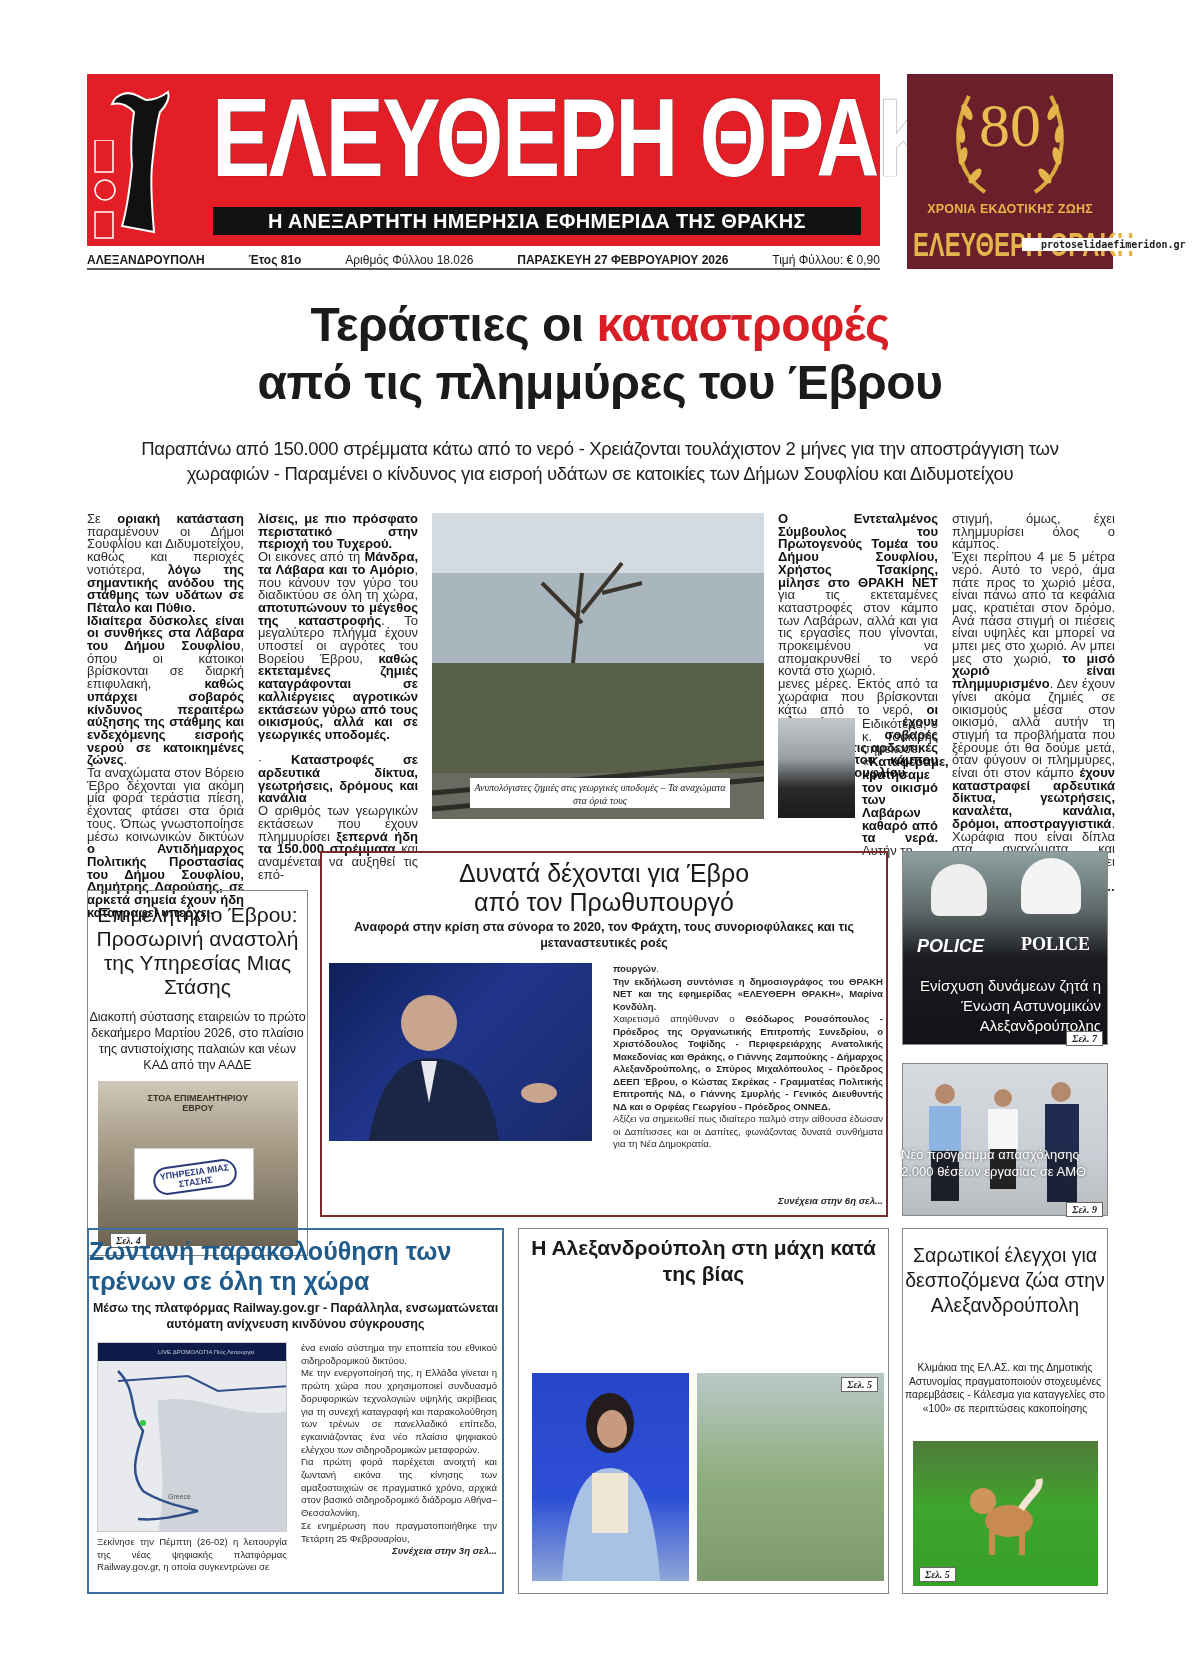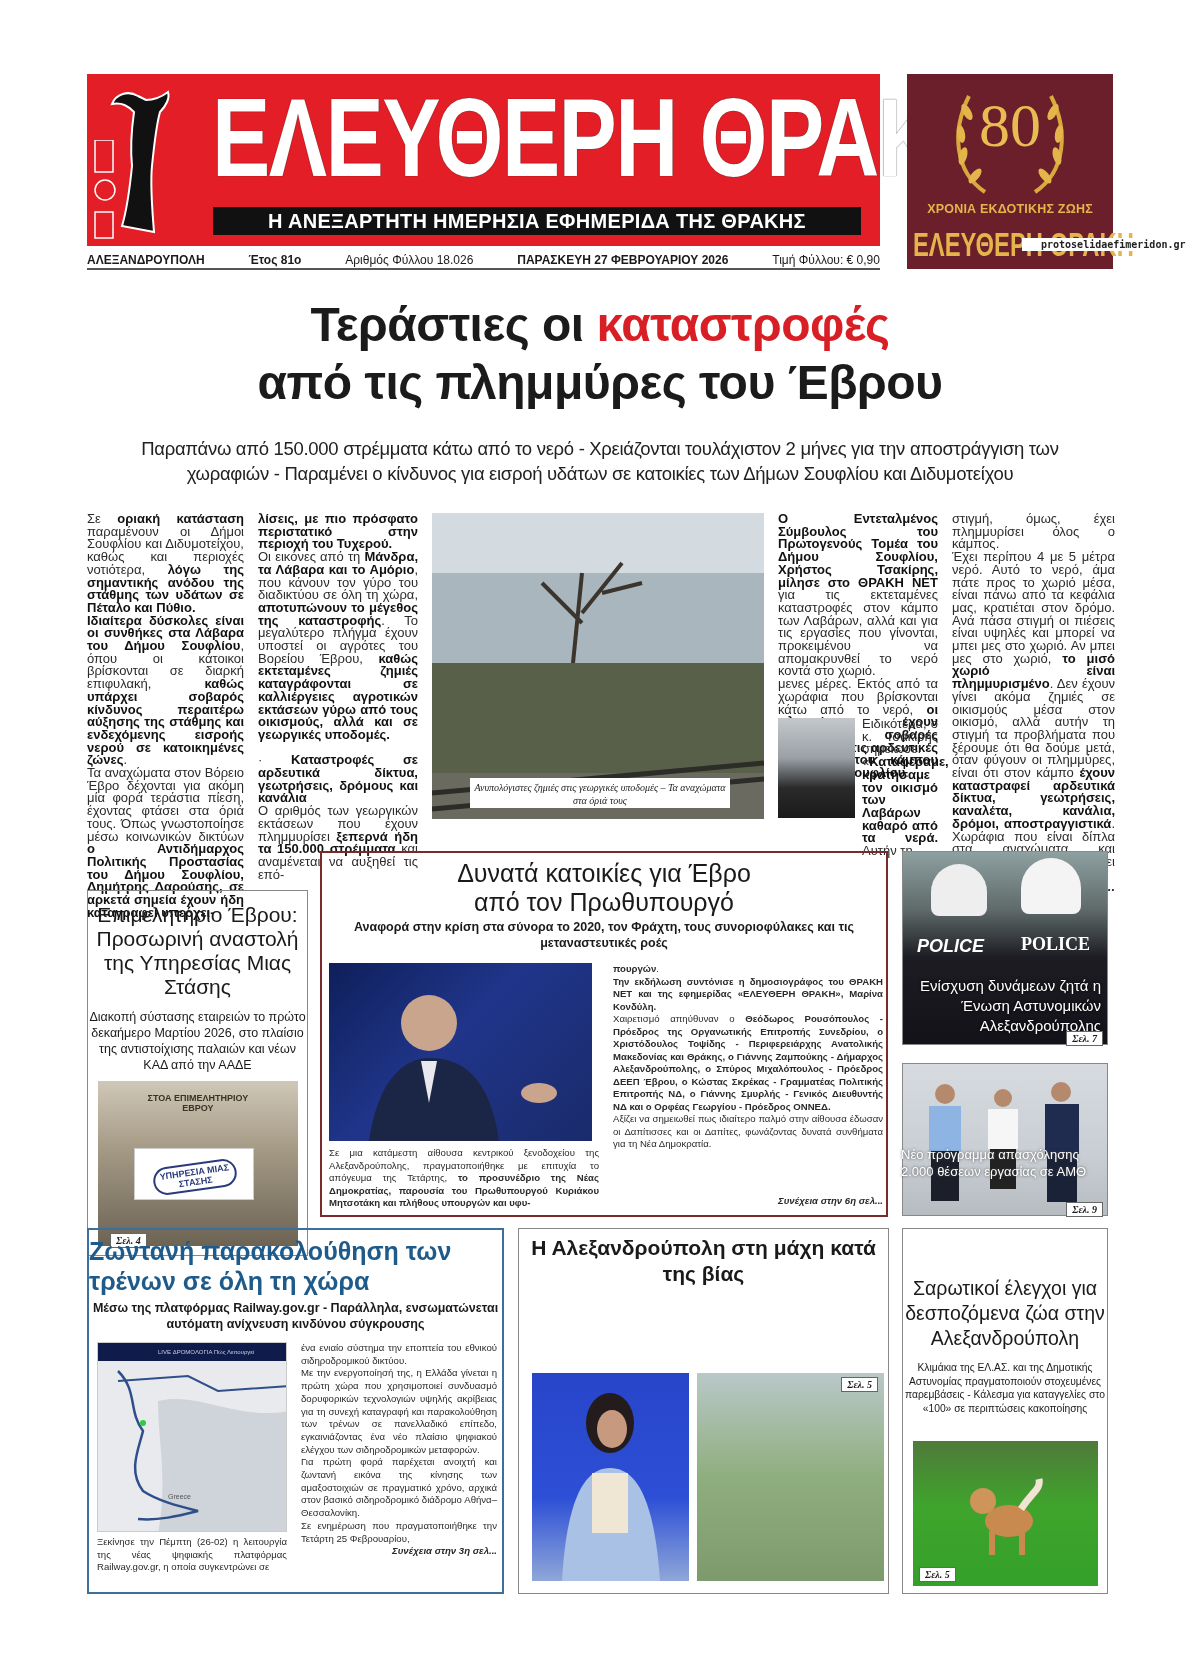--- a/index.html
+++ b/index.html
@@ -87,21 +87,21 @@
   .box-vio .t { position: absolute; left: 0; top: 6px; width: 369px; text-align: center; font-size: 21px; line-height: 26px; font-weight: 700; color: #1a1a1a; }
   .box-vio .s { position: absolute; left: 0; top: 62px; width: 369px; text-align: center; font-size: 11.8px; line-height: 15px; font-weight: 700; }
   .box-vio .img1 { position: absolute; left: 13px; top: 144px; width: 157px; height: 208px; background: linear-gradient(180deg,#2745c9 0%,#2d4fd6 60%,#8fa7d8 100%); }
   .box-vio .img2 { position: absolute; left: 178px; top: 144px; width: 187px; height: 208px; background: linear-gradient(180deg,#b9c8c8 0%,#8fae7e 50%,#7d9a6c 100%); }
   .phone { position:absolute; left: 56px; top: 6px; width: 86px; height: 180px; background:#111; border-radius: 8px; }
   .phone .btn { position:absolute; left: 22px; top: 54px; width: 42px; height: 42px; border-radius: 50%; background: radial-gradient(circle,#e21b1b 0%,#b40f0f 55%,#ddd 60%,#bbb 100%); }
   .phone .lbl { position:absolute; left: 0; top: 108px; width: 86px; text-align:center; color:#fff; font-size: 9px; font-weight:700; }
 
   
   .box-pets { left: 902px; top: 1228px; width: 206px; height: 366px; border: 1px solid #888; }
-  .box-pets .t { position: absolute; left: 0; top: 14px; width: 204px; text-align: center; font-size: 19.5px; line-height: 25px; color: #1a1a1a; margin-top: 33px; }
+  .box-pets .t { position: absolute; left: 0; top: 14px; width: 204px; text-align: center; font-size: 19.5px; line-height: 25px; color: #1a1a1a; }
   .box-pets .s { position: absolute; left: 0; top: 132px; width: 204px; text-align: center; font-size: 10.3px; line-height: 13.5px; }
   .box-pets .img { position: absolute; left: 10px; top: 212px; width: 185px; height: 145px; background: linear-gradient(180deg,#4f7a3a 0%,#3fa42c 45%,#34a02a 100%); }
   .dog { position:absolute; left: 50px; top: 30px; width: 80px; height: 90px; }
 </style>
 </head>
 <body>
 
 <div class="abs masthead"></div>
 <svg class="abs statue" viewBox="0 0 66 152">
   <path d="M30 10 C20 4 8 8 4 18 C14 16 20 20 26 26 C24 40 22 60 24 80 C22 100 20 120 14 140 L46 146 C44 120 42 100 44 80 C46 60 48 40 52 26 C58 20 62 12 60 6 C52 12 44 14 38 14 Z" fill="#111" stroke="#fff" stroke-width="2"></path>
@@ -197,34 +197,31 @@
     <div style="position:absolute;left:40px;top:12px;width:120px;font-size:9px;font-weight:700;color:#3a3328;text-align:center;line-height:10px;">ΣΤΟΑ ΕΠΙΜΕΛΗΤΗΡΙΟΥ ΕΒΡΟΥ</div>
     <div class="stamp">
         <span>ΥΠΗΡΕΣΙΑ ΜΙΑΣ ΣΤΑΣΗΣ</span>
       </div>
   </div>
   <div class="sel" style="left:22px;top:342px;">Σελ. 4</div>
 </div>
 
 <div class="abs box-pm">
   <div class="t">
-    <span>Δυνατά κατοικίες για Έβρο</span><br>
+    <span>Δυνατά δέχονται για Έβρο</span><br>
     <span>από τον Πρωθυπουργό</span>
   </div>
   <div class="s">Αναφορά στην κρίση στα σύνορα το 2020, τον Φράχτη, τους συνοριοφύλακες και τις μεταναστευτικές ροές</div>
   <div class="img">
     <svg width="263" height="178" viewBox="0 0 263 178">
       <circle cx="100" cy="60" r="28" fill="#c9a58e"></circle>
       <path d="M40 178 C50 110 80 95 100 95 C130 95 160 110 170 178 Z" fill="#1b2545"></path>
       <path d="M92 98 L100 140 L108 98 Z" fill="#e8e8ee"></path>
       <ellipse cx="210" cy="130" rx="18" ry="10" fill="#c9a58e"></ellipse>
     </svg>
-  </div>
-  <div class="body1">
-    Σε μια κατάμεστη αίθουσα κεντρικού ξενοδοχείου της Αλεξανδρούπολης, πραγματοποιήθηκε με επιτυχία το απόγευμα της Τετάρτης, <b>το προσυνέδριο της Νέας Δημοκρατίας, παρουσία του Πρωθυπουργού Κυριάκου Μητσοτάκη και πλήθους υπουργών και υφυ-</b>
   </div>
   <div class="body2">
     <b>πουργών</b>.<br>
     <b>Την εκδήλωση συντόνισε η δημοσιογράφος του ΘΡΑΚΗ ΝΕΤ και της εφημερίδας «ΕΛΕΥΘΕΡΗ ΘΡΑΚΗ», Μαρίνα Κονδύλη.</b><br>
     Χαιρετισμό απηύθυναν ο <b>Θεόδωρος Ρουσόπουλος - Πρόεδρος της Οργανωτικής Επιτροπής Συνεδρίου, ο Χριστόδουλος Τοψίδης - Περιφερειάρχης Ανατολικής Μακεδονίας και Θράκης, ο Γιάννης Ζαμπούκης - Δήμαρχος Αλεξανδρούπολης, ο Σπύρος Μιχαλόπουλος - Πρόεδρος ΔΕΕΠ Έβρου, ο Κώστας Σκρέκας - Γραμματέας Πολιτικής Επιτροπής ΝΔ, ο Γιάννης Σμυρλής - Γενικός Διευθυντής ΝΔ και ο Ορφέας Γεωργίου - Πρόεδρος ΟΝΝΕΔ.</b><br>
     Αξίζει να σημειωθεί πως ιδιαίτερο παλμό στην αίθουσα έδωσαν οι Δαπίτισσες και οι Δαπίτες, φωνάζοντας δυνατά συνθήματα για τη Νέα Δημοκρατία.
     <div class="cont">Συνέχεια στην 6η σελ...</div>
   </div>
 </div>
 

